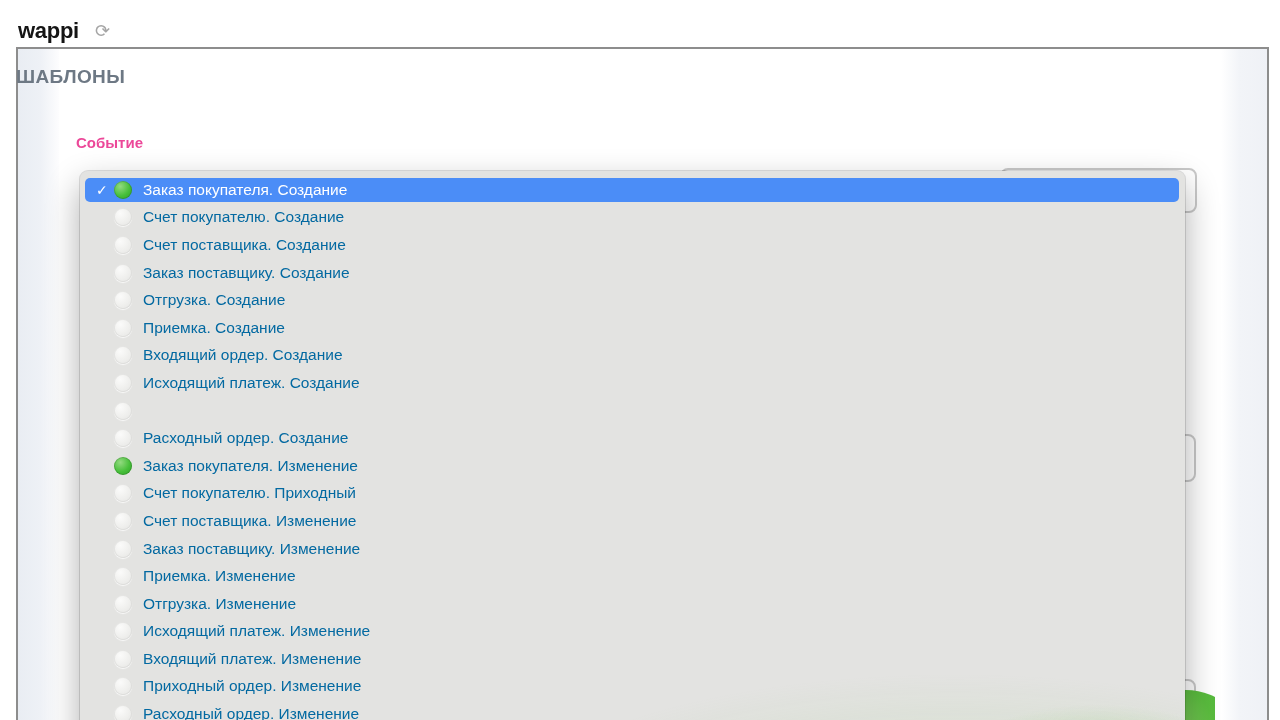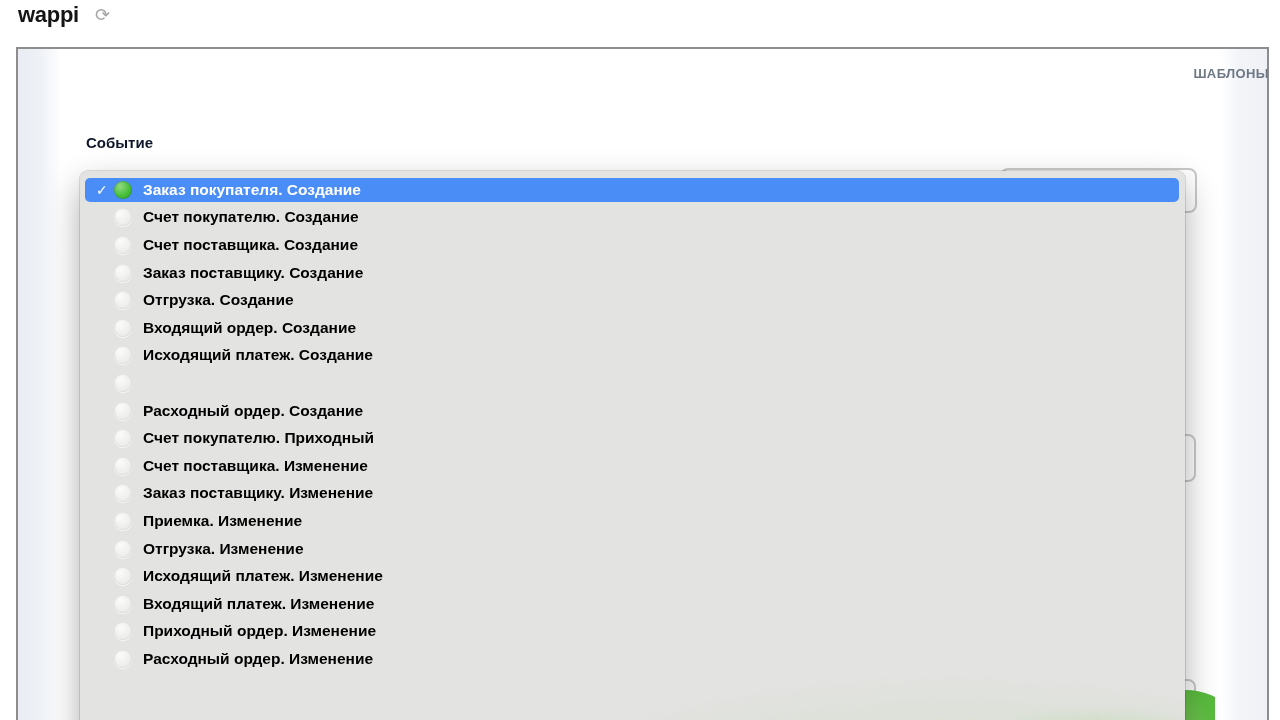--- a/index.html
+++ b/index.html
@@ -1,38 +1,38 @@
 <!DOCTYPE html>
 <html><head>
 <meta charset="utf-8">
 <style>
   * { margin:0; padding:0; box-sizing:border-box; }
   html,body { width:1280px; height:720px; overflow:hidden; background:#ffffff;
               font-family:"Liberation Sans","DejaVu Sans",sans-serif; }
   .page { position:relative; width:1280px; height:720px; }
 
   
-  .topbar { position:absolute; left:0; top:0; width:1280px; height:47px; background:#ffffff; }
+  .topbar { position:absolute; left:0; top:16px; width:1280px; height:47px; background:#ffffff; }
   .brand { position:absolute; left:18px; top:2px; font-size:22px; font-weight:bold;
            color:#151515; letter-spacing:-0.3px; }
   .refresh { position:absolute; left:95px; top:4px; font-size:18px; color:#a5a5a5;
              cursor:pointer; line-height:22px; }
 
   
   .frame { position:absolute; left:16px; top:47px; width:1253px; height:690px;
            border:2px solid #8d8d8d; background:#ffffff; }
   .strip-left  { position:absolute; left:0; top:0; width:41px; height:100%;
                  background:linear-gradient(to right,#e9edf3 0%,#eef1f6 55%,#fdfdfe 100%); }
   .strip-right { position:absolute; right:0; top:0; width:46px; height:100%;
                  background:linear-gradient(to left,#eff1f6 0%,#f2f4f8 60%,#ffffff 100%); }
 
-  .panel-title { position:absolute; left:16px; top:66px; width:1253px; text-align:right;
-                 font-size:13px; font-weight:bold; color:#6d7884; letter-spacing:0.4px; }
-  .event-label { position:absolute; left:86px; top:134px; font-size:15px; font-weight:bold;
-                 color:#0f172a;text-align:right; }
+  .panel-title { position:absolute; left:16px; top:66px; width:1253px; text-align:left;
+                 font-size:19px; font-weight:bold; color:#6d7884; letter-spacing:0.4px; }
+  .event-label { position:absolute; left:76px; top:134px; font-size:15px; font-weight:bold;
+                 color:#ec4899;text-align:right; }
 
   
   .ctl { position:absolute; background:#ffffff; border:2px solid #c9c9c9; border-radius:8px; }
   .ctl-select-top    { left:1000px; top:168px; width:197px; height:45px; }
   .ctl-select-mid    { left:1000px; top:434px; width:196px; height:48px; }
   .ctl-select-bottom { left:1000px; top:679px; width:196px; height:70px; }
 
   
   .green-wrap { position:absolute; left:1000px; top:600px; width:215px; height:120px;
                 overflow:hidden; pointer-events:none; }
@@ -44,30 +44,30 @@
   .popup { position:absolute; left:80px; top:171px; width:1105px; height:600px;
            background:#e3e3e1; border-radius:8px;
            box-shadow:0 0 0 1px rgba(0,0,0,0.12), 0 14px 34px rgba(0,0,0,0.32); }
   .popup .glow { position:absolute; inset:0; border-radius:inherit; pointer-events:none;
            background:
              radial-gradient(ellipse 250px 130px at calc(100% - 85px) 104%, rgba(110,195,70,0.48), rgba(110,195,70,0) 70%),
              radial-gradient(ellipse 620px 210px at calc(100% - 230px) 110%, rgba(145,205,115,0.26), rgba(145,205,115,0) 75%); }
   .options { position:relative; list-style:none; padding-top:5px; z-index:1; }
   .option { height:27.6px; margin:0 6px 0 5px; display:flex; align-items:center;
             padding-left:11px; border-radius:5px; cursor:default;
-            font-size:15.5px; color:#000000; }
+            font-size:15.5px; color:#0369a1; }
   .option.selected { background:#4b8df7; color:#ffffff;
                      height:24px; margin-top:2px; margin-bottom:1.6px; }
   .check { width:18px; font-size:14px; font-weight:bold; color:#ffffff; }
   .dot { width:18px; height:18px; border-radius:50%; margin-right:11px; flex:0 0 18px; }
   .dot.gray  { background:radial-gradient(circle at 35% 30%, #fbfbfa 0%, #efefed 55%, #e4e4e2 100%);
                box-shadow:inset 0 0 0 1px rgba(0,0,0,0.06), 0 1px 1px rgba(255,255,255,0.8); }
   .dot.green { background:radial-gradient(circle at 35% 30%, #93da80 0%, #46bf39 55%, #2f9e27 100%);
                box-shadow:inset 0 0 0 1px rgba(0,0,0,0.15); }
-  .opt-label { white-space:nowrap;font-weight:bold; }
+  .opt-label { white-space:nowrap; }
 </style>
 </head>
 <body>
 
 <div class="page">
 
   <div class="topbar">
     <div class="brand">wappi</div>
     <div class="refresh">⟳</div>
   </div>
@@ -113,20 +113,25 @@
     <span class="dot gray"></span>
     <span class="opt-label">Заказ поставщику. Создание</span>
   </li>
 
   <li class="option">
     <span class="check"></span>
     <span class="dot gray"></span>
     <span class="opt-label">Отгрузка. Создание</span>
   </li>
 
+  <li class="option">
+    <span class="check"></span>
+    <span class="dot gray"></span>
+    <span class="opt-label">Приемка. Создание</span>
+  </li>
 
   <li class="option">
     <span class="check"></span>
     <span class="dot gray"></span>
     <span class="opt-label">Входящий ордер. Создание</span>
   </li>
 
   <li class="option">
     <span class="check"></span>
     <span class="dot gray"></span>
@@ -137,20 +142,25 @@
     <span class="check"></span>
     <span class="dot gray"></span>
   </li>
 
   <li class="option">
     <span class="check"></span>
     <span class="dot gray"></span>
     <span class="opt-label">Расходный ордер. Создание</span>
   </li>
 
+  <li class="option">
+    <span class="check"></span>
+    <span class="dot green"></span>
+    <span class="opt-label">Заказ покупателя. Изменение</span>
+  </li>
 
   <li class="option">
     <span class="check"></span>
     <span class="dot gray"></span>
     <span class="opt-label">Счет покупателю. Приходный</span>
   </li>
 
   <li class="option">
     <span class="check"></span>
     <span class="dot gray"></span>

